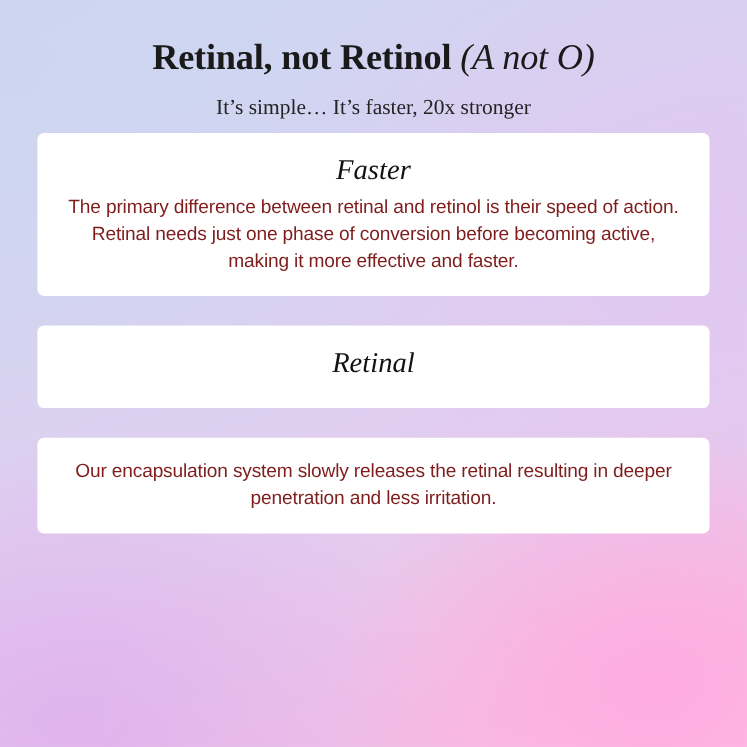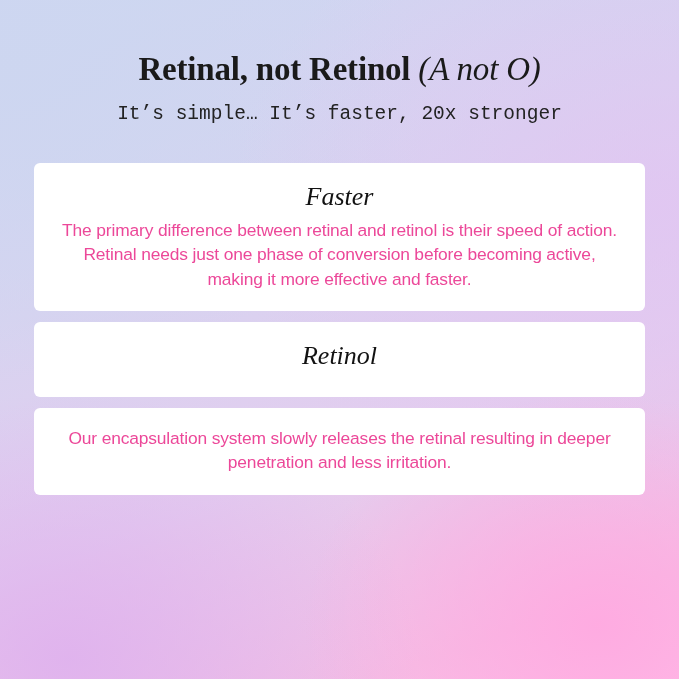--- a/index.html
+++ b/index.html
@@ -18,21 +18,21 @@
     position: relative;
     width: 679px;
     height: 679px;
     box-sizing: border-box;
     background:
       radial-gradient(ellipse 70% 55% at 88% 92%, rgba(255,170,225,0.95) 0%, rgba(255,170,225,0.0) 62%),
       radial-gradient(ellipse 80% 60% at 10% 97%, rgba(222,176,238,0.85) 0%, rgba(222,176,238,0.0) 65%),
       radial-gradient(ellipse 90% 70% at 97% 30%, rgba(226,196,242,0.75) 0%, rgba(226,196,242,0.0) 70%),
       radial-gradient(ellipse 85% 65% at 2% 10%, rgba(205,214,240,0.95) 0%, rgba(205,214,240,0.0) 70%),
       linear-gradient(160deg, #cdd7f2 0%, #d7d3f0 35%, #e3cdef 62%, #f4bfe4 88%, #ffc0e8 100%);
-    padding: 16px 34px;
+    padding: 0 34px;
   }
 
   .headline {
     margin: 0;
     padding-top: 34px;
     text-align: center;
     font-family: "Liberation Serif", serif;
     font-size: 33px;
     font-weight: 700;
     color: #1a1a1a;
@@ -40,32 +40,32 @@
     line-height: 1.2;
   }
   .headline .paren {
     font-style: italic;
     font-weight: 400;
   }
 
   .subhead {
     margin: 12px 0 0 0;
     text-align: center;
-    font-family: Liberation Mono, monospace;
+    font-family: Liberation Serif, serif;
     font-size: 19.5px;
     font-weight: 400;
     color: #232323;
     line-height: 1.32;
   }
 
   .cards {
-    margin-top: 36px;
+    margin-top: 10px;
     display: flex;
     flex-direction: column;
-    gap: 11px;
+    gap: 27px;
   }
 
   .card {
     background: #ffffff;
     border-radius: 6px;
     padding: 18px 22px 20px 22px;
     box-sizing: border-box;
   }
 
   .card-title {
@@ -78,21 +78,21 @@
     color: #121212;
     line-height: 1.25;
   }
 
   .card-body {
     margin: 0;
     text-align: center;
     font-family: "Liberation Sans", sans-serif;
     font-size: 17.4px;
     font-weight: 400;
-    color: #ec4899;
+    color: #7f1d1d;
     line-height: 1.41;
     letter-spacing: -0.15px;
   }
 </style>
 </head>
 <body>
 
 <div id="page">
 
   <h1 class="headline"><span>Retinal, not Retinol </span><span class="paren">(A not O)</span></h1>
@@ -102,21 +102,21 @@
   </p>
 
   <div class="cards">
 
     <div class="card">
       <h2 class="card-title">Faster</h2>
       <p class="card-body">The primary difference between retinal and retinol is their speed of action. Retinal needs just one phase of conversion before becoming active, making it more effective and faster.</p>
     </div>
 
     <div class="card">
-      <h2 class="card-title">Retinol</h2>
+      <h2 class="card-title">Retinal</h2>
     </div>
 
     <div class="card">
       <p class="card-body">Our encapsulation system slowly releases the retinal resulting in deeper penetration and less irritation.</p>
     </div>
 
   </div>
 
 </div>
 

